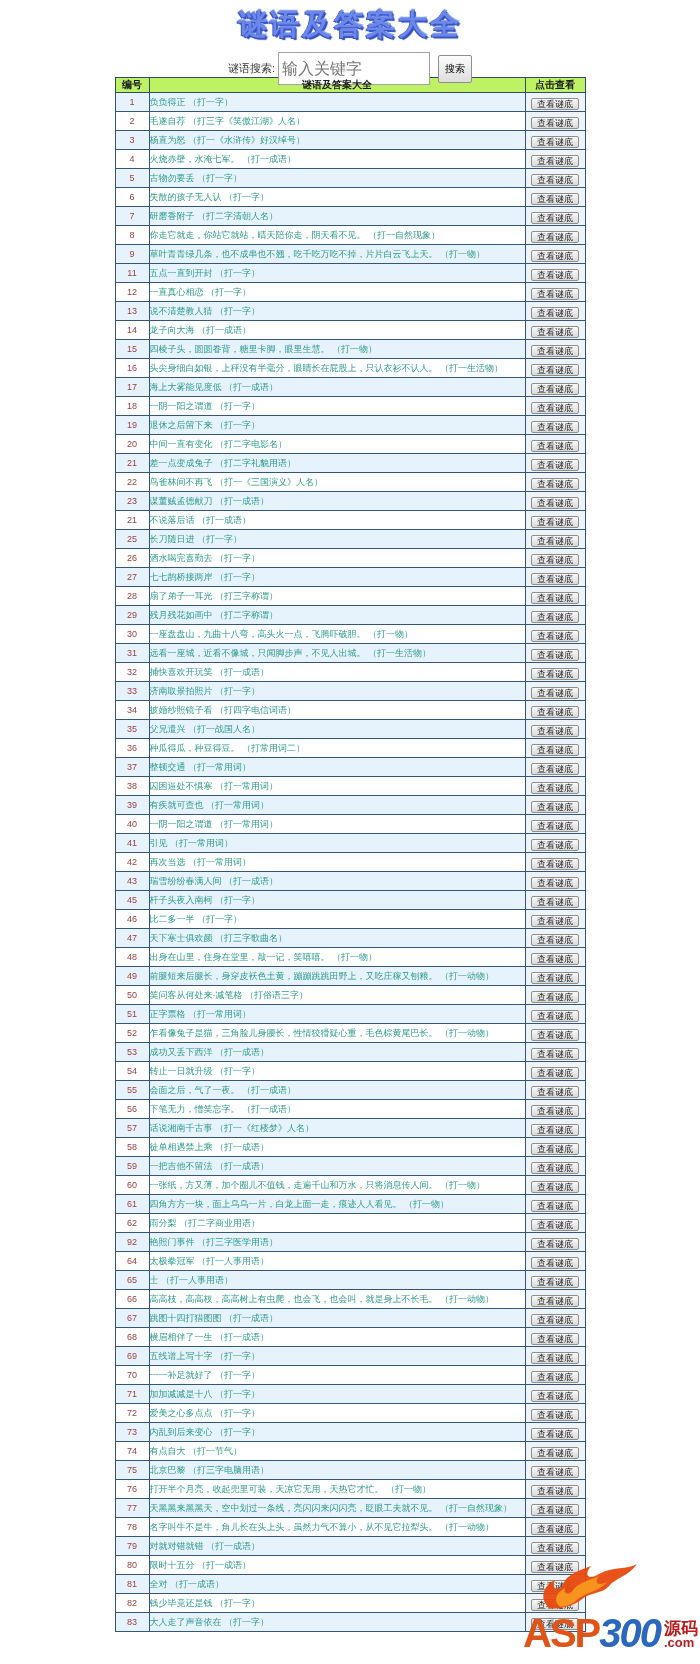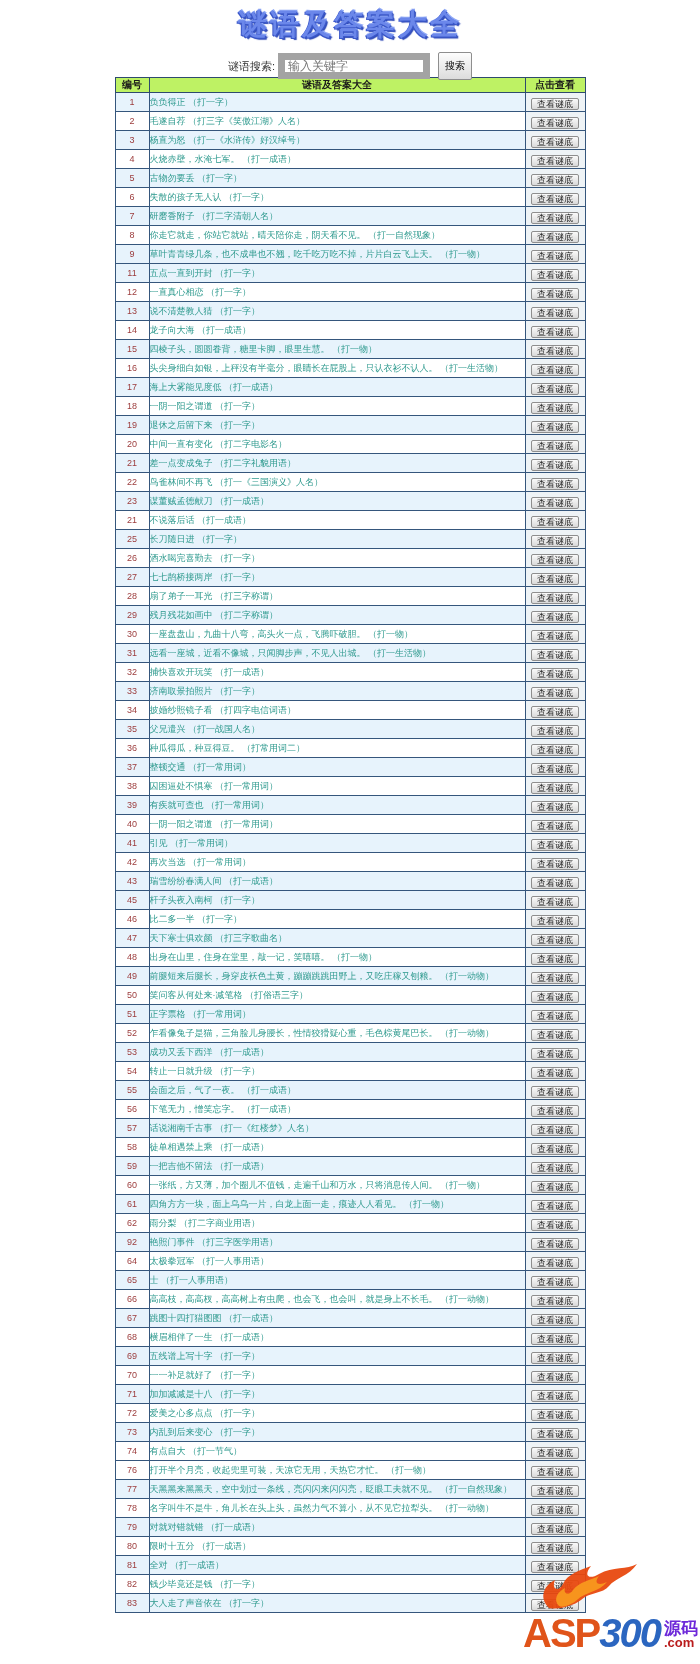--- a/index.html
+++ b/index.html
@@ -11,22 +11,22 @@
   }
   .page-title {
     text-align:center; padding-top:5px;
     font-size:29px; font-weight:900; letter-spacing:3px;
     color:#6b87ea;
     text-shadow:1px 1px 0 #3a57c8, -1px 1px 0 #3a57c8, 1px -1px 0 #8fa8f5, 2px 2px 1px #2c47b5;
   }
   .search-bar { text-align:center; margin-top:7px; font-size:11px; color:#333; height:20px; }
   .search-bar label { vertical-align:middle; }
   .search-input {
-    width:152px; height:26px; font-size:12px; color:#8a8a8a;
-    border:7px solid #a3a3a3; padding:0 3px; vertical-align:middle;
+    width:152px; height:33px; font-size:16px; color:#8a8a8a;
+    border:1px solid #a3a3a3; padding:0 3px; vertical-align:middle;
   }
   .search-btn {
     height:28px; font-size:10px; padding:0 6px; margin-left:5px; vertical-align:middle;
     background:linear-gradient(#fdfdfd,#dcdcdc); border:1px solid #8e8e8e; border-radius:2px;
   }
   table.grid {
     width:470px; margin:5px auto 0 auto;
     border-collapse:collapse; table-layout:fixed;
     border:1px solid #2e4a6e;
   }
@@ -55,21 +55,21 @@
   .logo-inner { position:relative; width:175px; height:102px; }
   .logo-flame { position:absolute; left:6px; top:0; }
   .logo-text { position:absolute; left:0; bottom:8px; white-space:nowrap; }
   .logo-asp {
     font-size:40px; font-weight:900; 
     background:linear-gradient(#f5a13c,#e television#d43d0a); color:#e0541a;
     letter-spacing:-2px;
   }
   .logo-num { font-size:40px; font-weight:900; font-style:italic; color:#2b66c0; letter-spacing:-2px; }
   .logo-side { position:absolute; right:0; bottom:14px; text-align:left; line-height:14px; }
-  .logo-yuanma { font-size:17px; font-weight:900; color:#6d28d9; }
+  .logo-yuanma { font-size:17px; font-weight:900; color:#b91c1c; }
   .logo-com { font-size:13px; font-weight:bold; color:#b91c1c; }
 </style>
 </head>
 <body>
 
 <div class="page-title">谜语及答案大全</div>
 
 <div class="search-bar">
   <label>谜语搜索:</label>
   <input class="search-input" type="text" placeholder="输入关键字" style="">
@@ -587,20 +587,27 @@
       <button class="view-btn">查看谜底</button>
     </td>
   </tr>
       <tr class="stripe-b">
     <td class="num">74</td>
     <td class="riddle">有点自大 （打一节气）</td>
     <td class="action">
       <button class="view-btn">查看谜底</button>
     </td>
   </tr>
+      <tr class="stripe-a">
+    <td class="num">75</td>
+    <td class="riddle">北京巴黎 （打三字电脑用语）</td>
+    <td class="action">
+      <button class="view-btn">查看谜底</button>
+    </td>
+  </tr>
       <tr class="stripe-b">
     <td class="num">76</td>
     <td class="riddle">打开半个月亮，收起兜里可装，天凉它无用，天热它才忙。 （打一物）</td>
     <td class="action">
       <button class="view-btn">查看谜底</button>
     </td>
   </tr>
       <tr class="stripe-a">
     <td class="num">77</td>
     <td class="riddle">天黑黑来黑黑天，空中划过一条线，亮闪闪来闪闪亮，眨眼工夫就不见。 （打一自然现象）</td>

